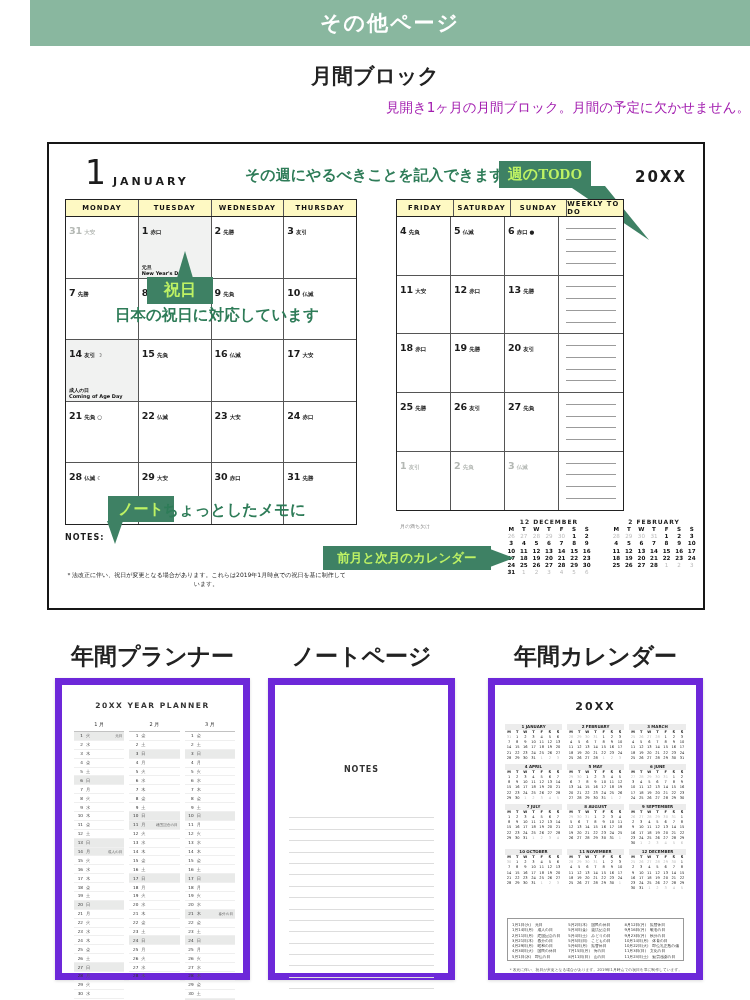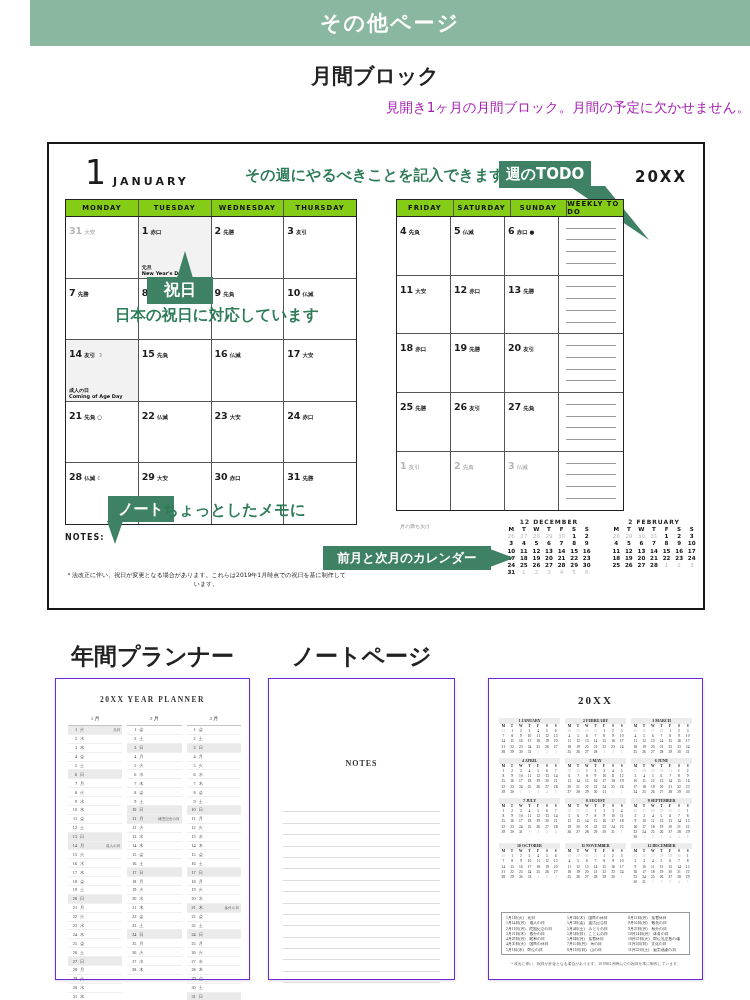--- a/index.html
+++ b/index.html
@@ -20,43 +20,43 @@
   .mnum{position:absolute;left:36px;top:12px;font-size:33px;font-weight:400;line-height:34px;}
   .mname{position:absolute;left:64px;top:31px;font-size:11px;font-weight:bold;letter-spacing:3px;}
   .year-label{position:absolute;right:16px;top:24px;font-size:15px;font-weight:bold;letter-spacing:2px;}
 
   .green-note{position:absolute;color:#2e7c58;font-weight:bold;font-size:15px;white-space:nowrap;}
   .ann-weekly{left:196px;top:22px;width:248px;text-align:right;}
   .ann-holiday{left:66px;top:161px;font-size:15.5px;}
   .ann-note{left:114px;top:356px;font-size:15.5px;}
   .ann-prevnext{left:278px;top:429px;font-size:14.5px;}
 
-  .badge{position:absolute;background:#3e8164;color:#ffffff;font-weight:bold;
-         display:flex;align-items:center;justify-content:center;white-space:nowrap;}
+  .badge{position:absolute;background:#3e8164;color:#bef264;font-weight:bold;
+         display:flex;align-items:center;justify-content:center;white-space:nowrap;font-family:Liberation Serif, serif;}
   .badge-weekly{left:450px;top:17px;width:92px;height:27px;font-size:15px;}
   .badge-holiday{left:98px;top:133px;width:66px;height:27px;font-size:16px;}
   .badge-note{left:36px;top:352px;width:66px;height:26px;font-size:15px;margin-left:23px;}
   .badge-prevnext{left:274px;top:402px;width:168px;height:24px;font-size:12.5px;}
 
   .arr-up{position:absolute;left:128px;top:107px;width:0;height:0;
           border-left:8px solid transparent;border-right:8px solid transparent;
           border-bottom:27px solid #3e8164;}
   .arr-down{position:absolute;left:58px;top:377px;width:0;height:0;
           border-left:8px solid transparent;border-right:8px solid transparent;
           border-top:23px solid #3e8164;}
   .arr-right{position:absolute;left:441px;top:405px;width:0;height:0;
           border-top:9px solid transparent;border-bottom:9px solid transparent;
           border-left:24px solid #3e8164;}
   .arr-weekly-svg{position:absolute;left:520px;top:42px;}
 
   
   .cal{position:absolute;border:1.5px solid #222;background:#fff;box-sizing:border-box;}
   .cal-left{left:16px;top:55px;width:292px;height:326px;}
   .cal-right{left:347px;top:55px;width:228px;height:312px;}
-  .cal-header{display:flex;height:16px;background:#84cc16;border-bottom:1.5px solid #222;}
+  .cal-header{display:flex;height:16px;background:#fef9c3;border-bottom:1.5px solid #222;}
   .cal-hcell{flex:1;display:flex;align-items:center;justify-content:center;
              font-size:6.8px;font-weight:bold;letter-spacing:1px;color:#111;}
   .cal-hcell + .cal-hcell{border-left:1px solid #555;}
   .cal-body{display:flex;flex-direction:column;height:calc(100% - 17.5px);}
   .cal-row{flex:1;display:flex;border-top:1px solid #555;}
   .cal-row:first-child{border-top:none;}
   .cal-cell{flex:1;position:relative;padding:2px 0 0 3px;overflow:hidden;}
   .cal-cell + .cal-cell, .todo-cell{border-left:1px solid #555;}
   .cal-cell.shaded{background:#f1f2f1;}
   .d{font-size:9.5px;font-weight:bold;}
@@ -74,22 +74,22 @@
   .mini-grid span{text-align:center;font-size:5.6px;font-weight:bold;line-height:7.2px;color:#111;}
   .mini-grid span.m{color:#b9b9b9;font-weight:normal;}
 
   .notes-label{position:absolute;left:16px;top:389px;font-size:8px;font-weight:bold;letter-spacing:1px;}
   .moon-label{position:absolute;left:351px;top:379px;font-size:5px;color:#888;}
   .box-footnote{position:absolute;left:16px;top:427px;width:282px;text-align:center;font-size:6px;color:#222;}
 
   
   .bt{position:absolute;top:641px;font-size:23px;font-weight:bold;text-align:center;color:#222;}
   #bt-planner{left:55px;width:195px;} #bt-notes{left:268px;width:187px;} #bt-yearcal{left:488px;width:215px;}
-  .panel{position:absolute;top:678px;height:302px;background:#fff;border:1px solid #6d28d9;
-         box-shadow:0 1px 3px rgba(0,0,0,.14);box-sizing:border-box;font-family:Liberation Serif, serif;}
+  .panel{position:absolute;top:678px;height:302px;background:#fff;border:7px solid #6d28d9;
+         box-shadow:0 1px 3px rgba(0,0,0,.14);box-sizing:border-box;}
   #panel-planner{left:55px;width:195px;} #panel-notes{left:268px;width:187px;} #panel-yearcal{left:488px;width:215px;}
 
   .pl-title{position:absolute;top:16px;width:100%;text-align:center;font-size:7.5px;
             font-weight:bold;letter-spacing:1.5px;color:#333;}
   .pl-cols{position:absolute;left:12px;right:8px;top:36px;display:flex;gap:5px;}
   .pl-col{flex:1;}
   .pl-col-h{height:10px;font-size:5px;text-align:center;color:#333;border-bottom:1px solid #c2c2c2;}
   .pl-row{height:7.9px;display:flex;align-items:center;font-size:4.2px;color:#333;
           border-bottom:0.5px solid #efefef;position:relative;}
   .pl-row.shaded{background:#e9eae9;}
@@ -368,20 +368,21 @@
           <span class="m">3</span>
         </div>
       </div>
 
     <div class="badge badge-prevnext">前月と次月のカレンダー</div>
     <div class="arr-right"></div>
   </div>
 
   <div class="bt" id="bt-planner">年間プランナー</div>
   <div class="bt" id="bt-notes">ノートページ</div>
+  <div class="bt" id="bt-yearcal">年間カレンダー</div>
 
   <div class="panel" id="panel-planner">
     <div class="pl-title">20XX YEAR PLANNER</div>
     <div class="pl-cols" id="planner-cols">
         <div class="pl-col">
           <div class="pl-col-h">1 月</div>
           <div class="pl-row shaded">
             <span class="pl-num">1</span>
             <span class="pl-dow">火</span>
             <span class="pl-hol">元日</span>

